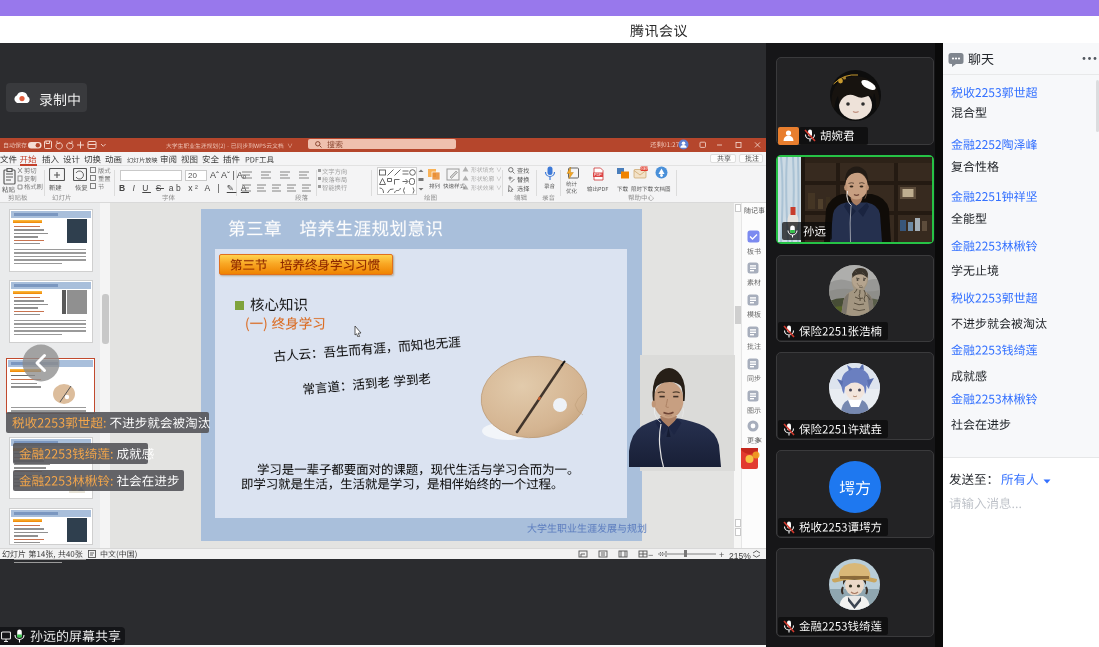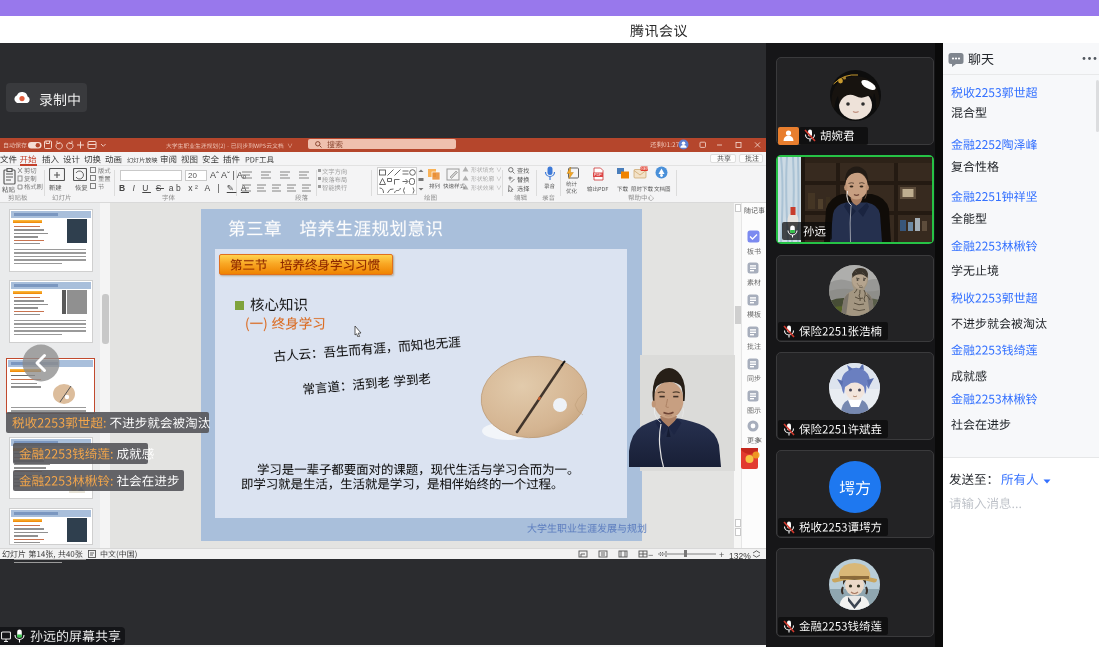--- a/index.html
+++ b/index.html
@@ -423,21 +423,21 @@
     <rect x="41" y="1" width="8" height="6"></rect>
     <path d="M43 1 v6 M47 1 v6"></path>
     <rect x="61" y="1" width="8" height="6"></rect>
     <path d="M61 4 h8 M65 1 v6"></path>
     <path d="M82 2 l3 4 M85 2 l-3 4 M88 1 v6"></path>
   </svg>
 <span style="position:absolute;left:648px;top:550px;font:9px 'Liberation Sans';color:#555">−</span>
 <div style="position:absolute;left:658px;top:553px;width:58px;height:1.5px;background:#b9b9b9"></div>
 <div style="position:absolute;left:684px;top:550px;width:3px;height:7px;background:#777"></div>
 <span style="position:absolute;left:719px;top:550px;font:9px 'Liberation Sans';color:#555">+</span>
-<span style="position:absolute;left:729px;top:550.5px;font:8.5px 'Liberation Sans';color:#3a3a3a">132%</span>
+<span style="position:absolute;left:729px;top:550.5px;font:8.5px 'Liberation Sans';color:#3a3a3a">215%</span>
 <svg style="position:absolute;left:752px;top:550px" width="9" height="8" viewBox="0 0 9 8" fill="none" stroke="#555" stroke-width="0.9">
     <path d="M1 3 L4.5 0.8 L8 3 M1 5 L4.5 7.2 L8 5"></path>
   </svg>
 <div style="position:absolute;left:640px;top:355px;width:95px;height:116px;background:#dbdbd9"></div>
 <svg style="position:absolute;left:629px;top:365px" width="95" height="102" viewBox="0 0 95 102">
 <defs>
       <linearGradient id="shirtg" x1="0" y1="0" x2="0" y2="1">
         <stop offset="0" stop-color="#273150"></stop>
         <stop offset="1" stop-color="#181f36"></stop>
       </linearGradient>

